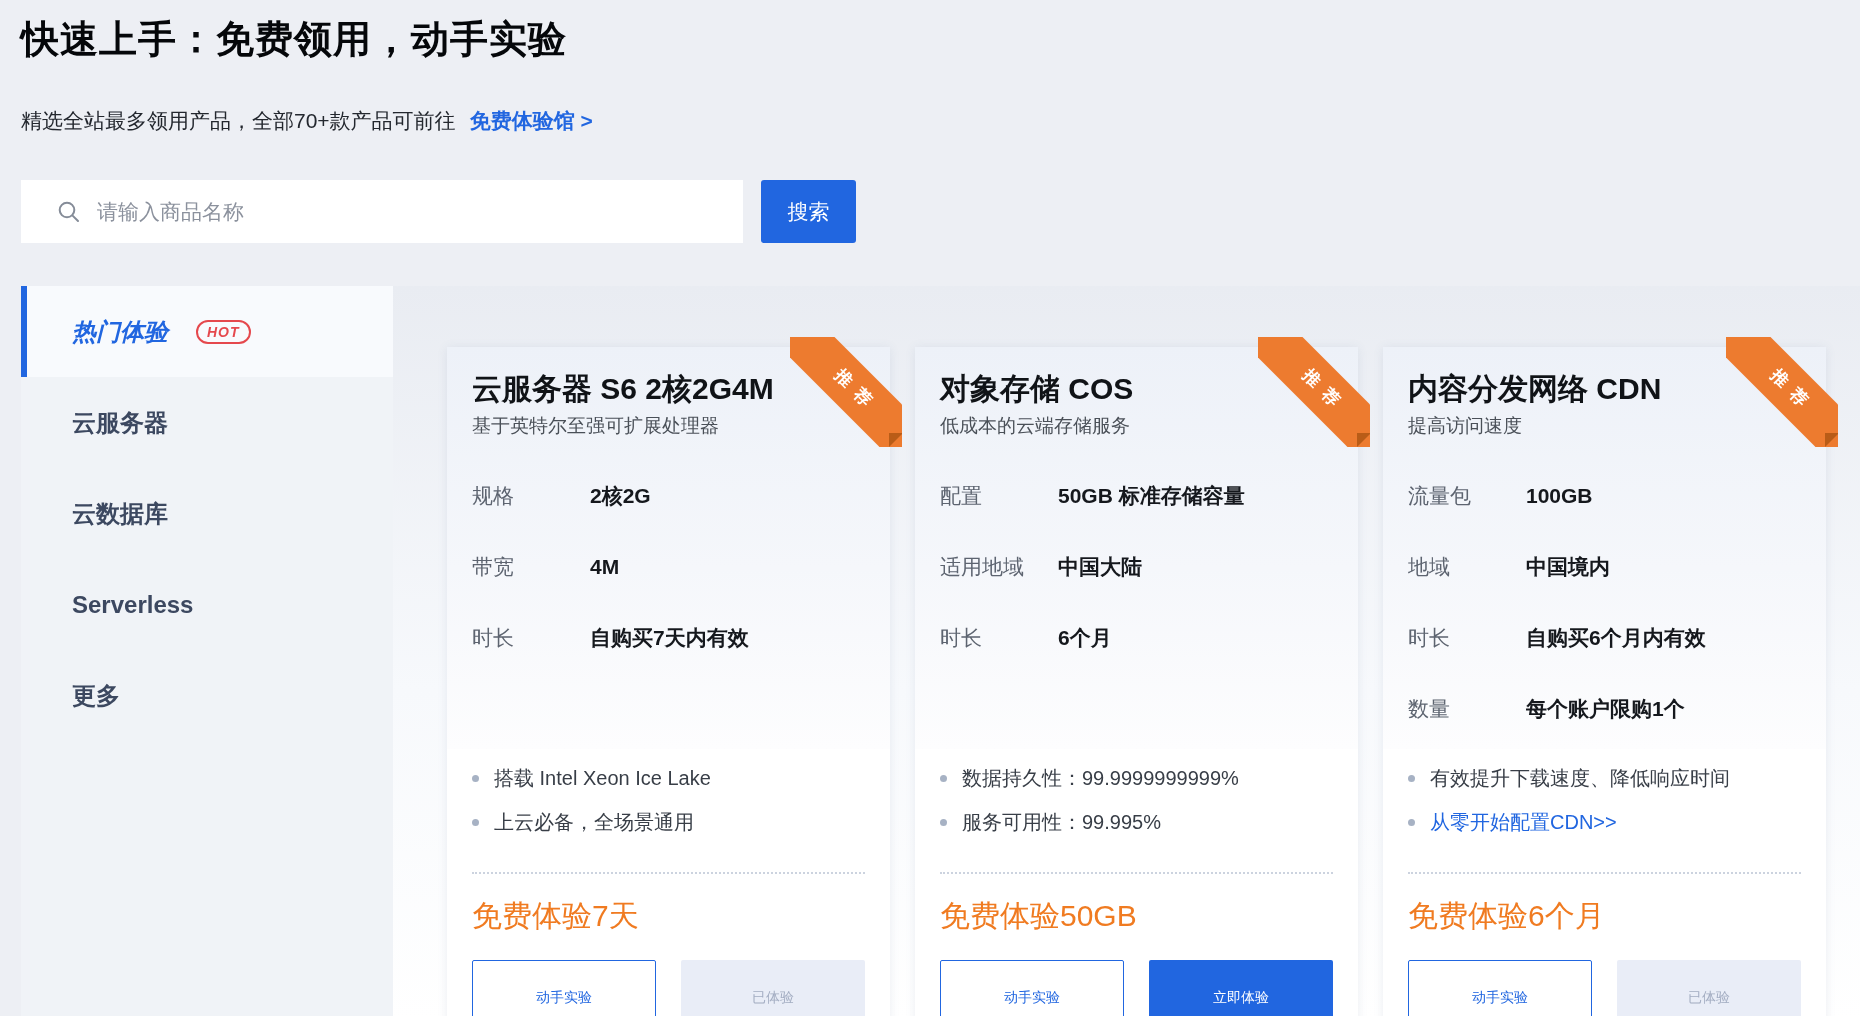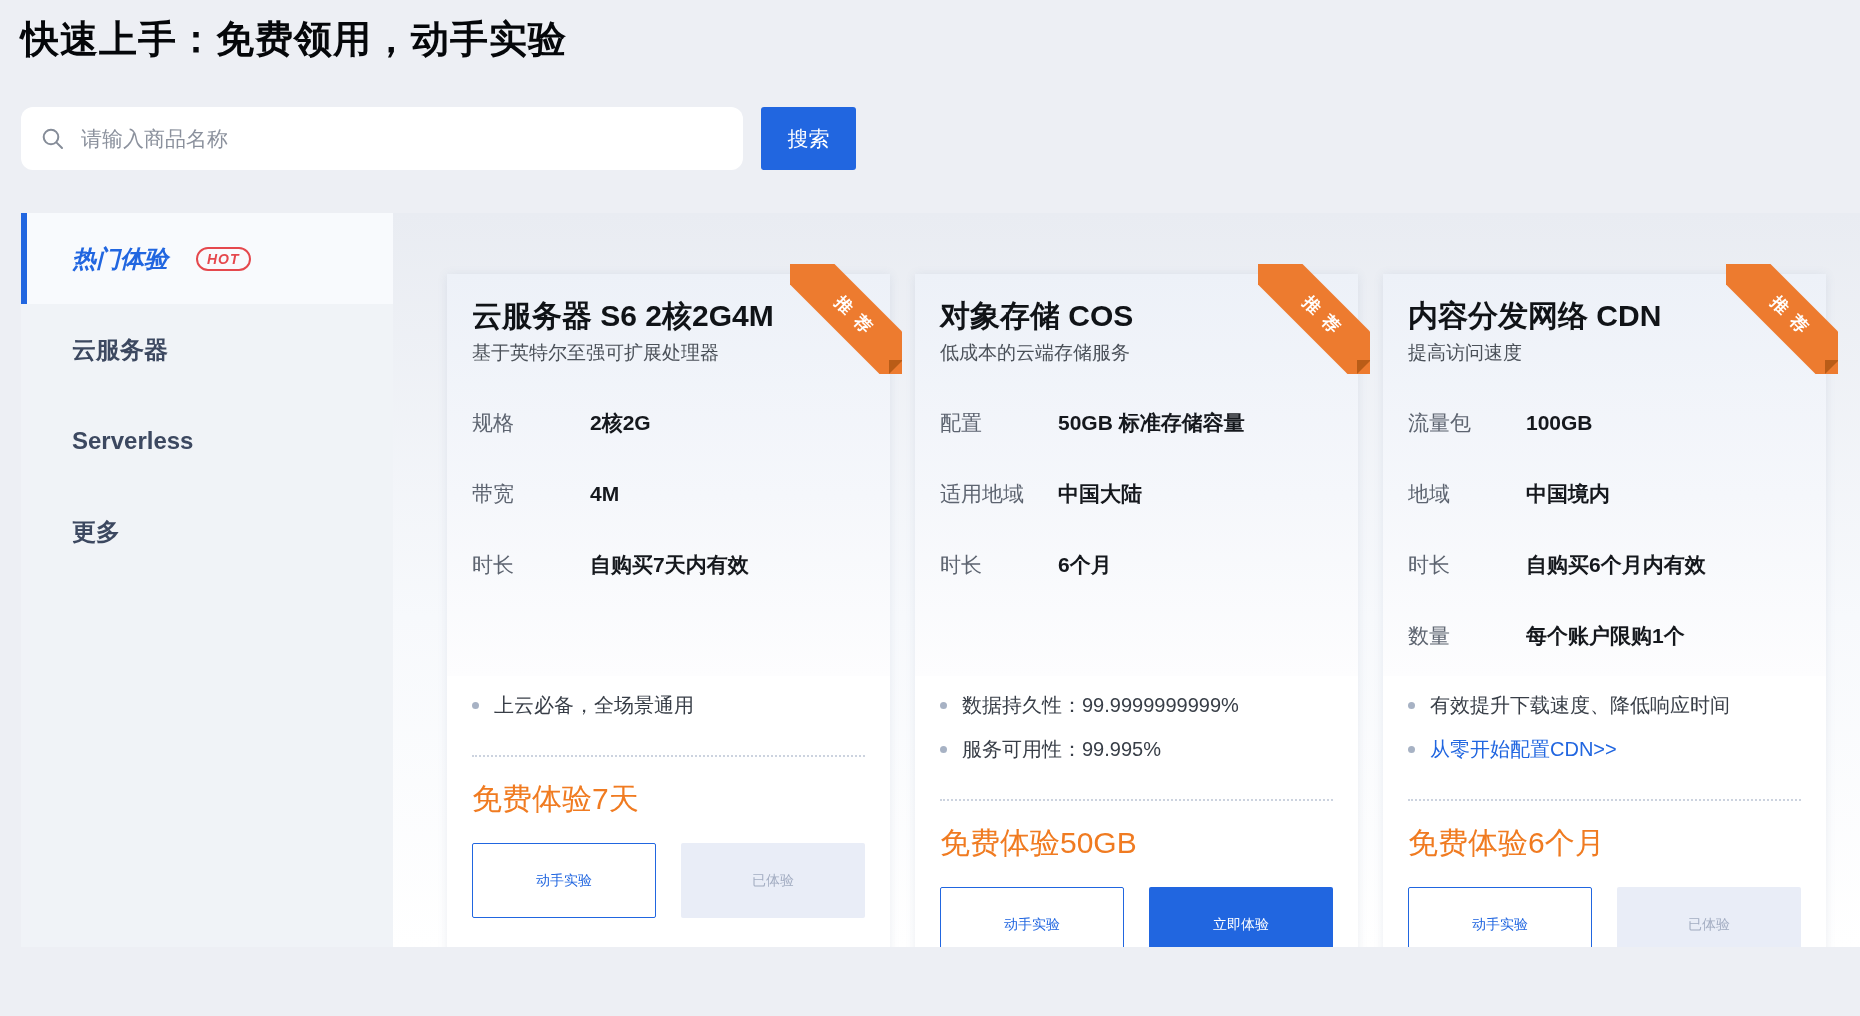--- a/index.html
+++ b/index.html
@@ -20,22 +20,22 @@
   .page-title{
     margin:0;font-size:38px;line-height:46px;font-weight:bold;color:#05070a;letter-spacing:1px;
   }
   .subtitle-row{
     margin:45px 0 0;font-size:21px;color:#23272e;display:flex;align-items:center;gap:14px;
   }
   .subtitle-link{color:var(--blue);font-weight:bold;text-decoration:none;cursor:pointer;}
   
   .search-row{margin-top:45px;display:flex;align-items:center;}
   .search-box{
-    width:722px;height:63px;background:#ffffff;border-radius:12px;
-    display:flex;align-items:center;padding-left:20px;
+    width:722px;height:63px;background:#ffffff;border-radius:0;
+    display:flex;align-items:center;padding-left:36px;
   }
   .search-icon{flex:none;display:flex;margin-right:14px;}
   .search-input{
     flex:1;border:none;outline:none;font-size:21px;color:#333;background:transparent;
     font-family:inherit;height:100%;
   }
   .search-input::placeholder{color:#8b919d;}
   .search-btn{
     margin-left:18px;width:95px;height:63px;border:none;border-radius:3px;
     background:var(--blue);color:#fff;font-size:21px;cursor:pointer;font-family:inherit;
@@ -100,20 +100,24 @@
   .ribbon .fold{
     position:absolute;left:99px;top:96px;width:0;height:0;
     border-top:14px solid #b95c17;border-right:14px solid transparent;
   }
 </style>
 </head>
 <body>
 
 <div class="header">
   <h1 class="page-title">快速上手：免费领用，动手实验</h1>
+  <p class="subtitle-row">
+    <span>精选全站最多领用产品，全部70+款产品可前往</span>
+    <a class="subtitle-link">免费体验馆 &gt;</a>
+  </p>
   <div class="search-row">
     <div class="search-box">
       <span class="search-icon">
         <svg width="24" height="24" viewBox="0 0 24 24" fill="none">
           <circle cx="10" cy="10" r="7.3" stroke="#858c98" stroke-width="2"></circle>
           <line x1="15.6" y1="15.6" x2="21" y2="21" stroke="#858c98" stroke-width="2" stroke-linecap="round"></line>
         </svg>
       </span>
       <input class="search-input" type="text" placeholder="请输入商品名称" style="">
     </div>
@@ -126,20 +130,24 @@
     <ul id="sidebar-list">
         <li class="side-item active">
     <span>热门体验</span>
     <span class="hot-badge">HOT</span>
   </li>
         <li class="side-item">
     <span>云服务器</span>
 
   </li>
         <li class="side-item">
+    <span>云数据库</span>
+
+  </li>
+        <li class="side-item">
     <span>Serverless</span>
 
   </li>
         <li class="side-item">
     <span>更多</span>
 
   </li>
       </ul>
   </nav>
   <main class="cards" id="cards-root">
@@ -163,20 +171,24 @@
             <div class="spec-row">
     <span class="spec-label">时长</span>
     <span class="spec-value">自购买7天内有效</span>
   </div>
           </div>
     </div>
     <div class="card-bottom">
       <ul class="bullets">
             <li class="bullet">
     <span class="dot"></span>
+    <span class="bullet-text">搭载 Intel Xeon Ice Lake</span>
+  </li>
+            <li class="bullet">
+    <span class="dot"></span>
     <span class="bullet-text">上云必备，全场景通用</span>
   </li>
           </ul>
       <div class="offer">免费体验7天</div>
       <div class="actions">
             <button class="btn outline">动手实验</button>
             <button class="btn disabled">已体验</button>
           </div>
     </div>
   </article>

